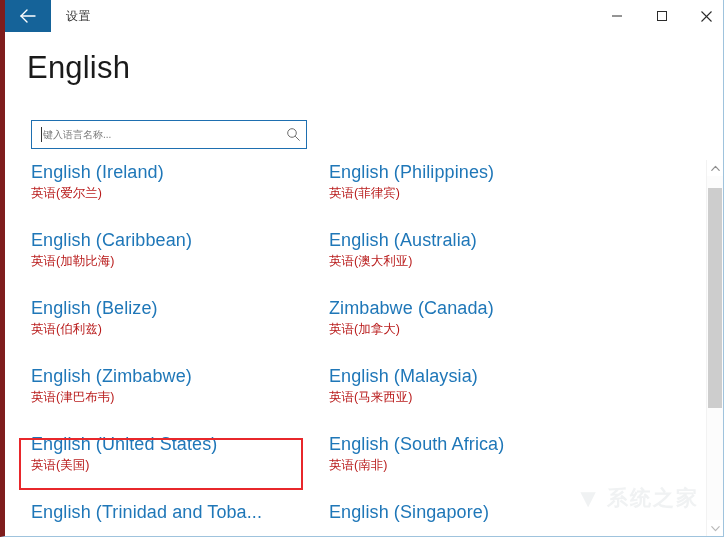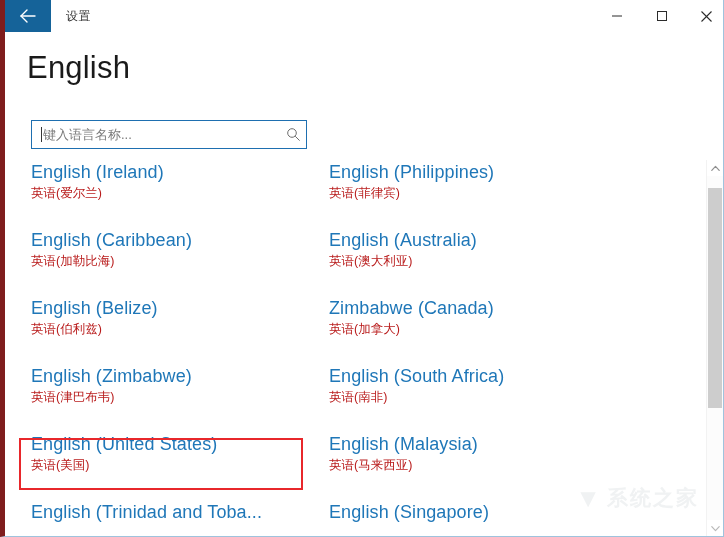--- a/index.html
+++ b/index.html
@@ -95,21 +95,21 @@
   }
   .search-caret {
     width: 1px;
     height: 15px;
     background: #333;
     margin-left: 9px;
     flex: 0 0 auto;
   }
   .search-placeholder {
     flex: 1 1 auto;
-    font-size: 13px;
+    font-size: 10px;
     color: #7a7a7a;
     padding-left: 1px;
     white-space: nowrap;
     overflow: hidden;
   }
   .search-icon {
     flex: 0 0 auto;
     width: 26px;
     display: flex;
     align-items: center;
@@ -324,26 +324,26 @@
         </div>
         <div class="lang-item">
           <div class="lang-name">English (Australia)</div>
           <div class="lang-native">英语(澳大利亚)</div>
         </div>
         <div class="lang-item">
           <div class="lang-name">Zimbabwe (Canada)</div>
           <div class="lang-native">英语(加拿大)</div>
         </div>
         <div class="lang-item">
+          <div class="lang-name">English (Malaysia)</div>
+          <div class="lang-native">英语(马来西亚)</div>
+        </div>
+        <div class="lang-item">
           <div class="lang-name">English (South Africa)</div>
           <div class="lang-native">英语(南非)</div>
-        </div>
-        <div class="lang-item">
-          <div class="lang-name">English (Malaysia)</div>
-          <div class="lang-native">英语(马来西亚)</div>
         </div>
         <div class="lang-item">
           <div class="lang-name">English (Singapore)</div>
           <div class="lang-native"></div>
         </div>
       </div>
 
       <div class="highlight-box"></div>
     </div>
   </div>

